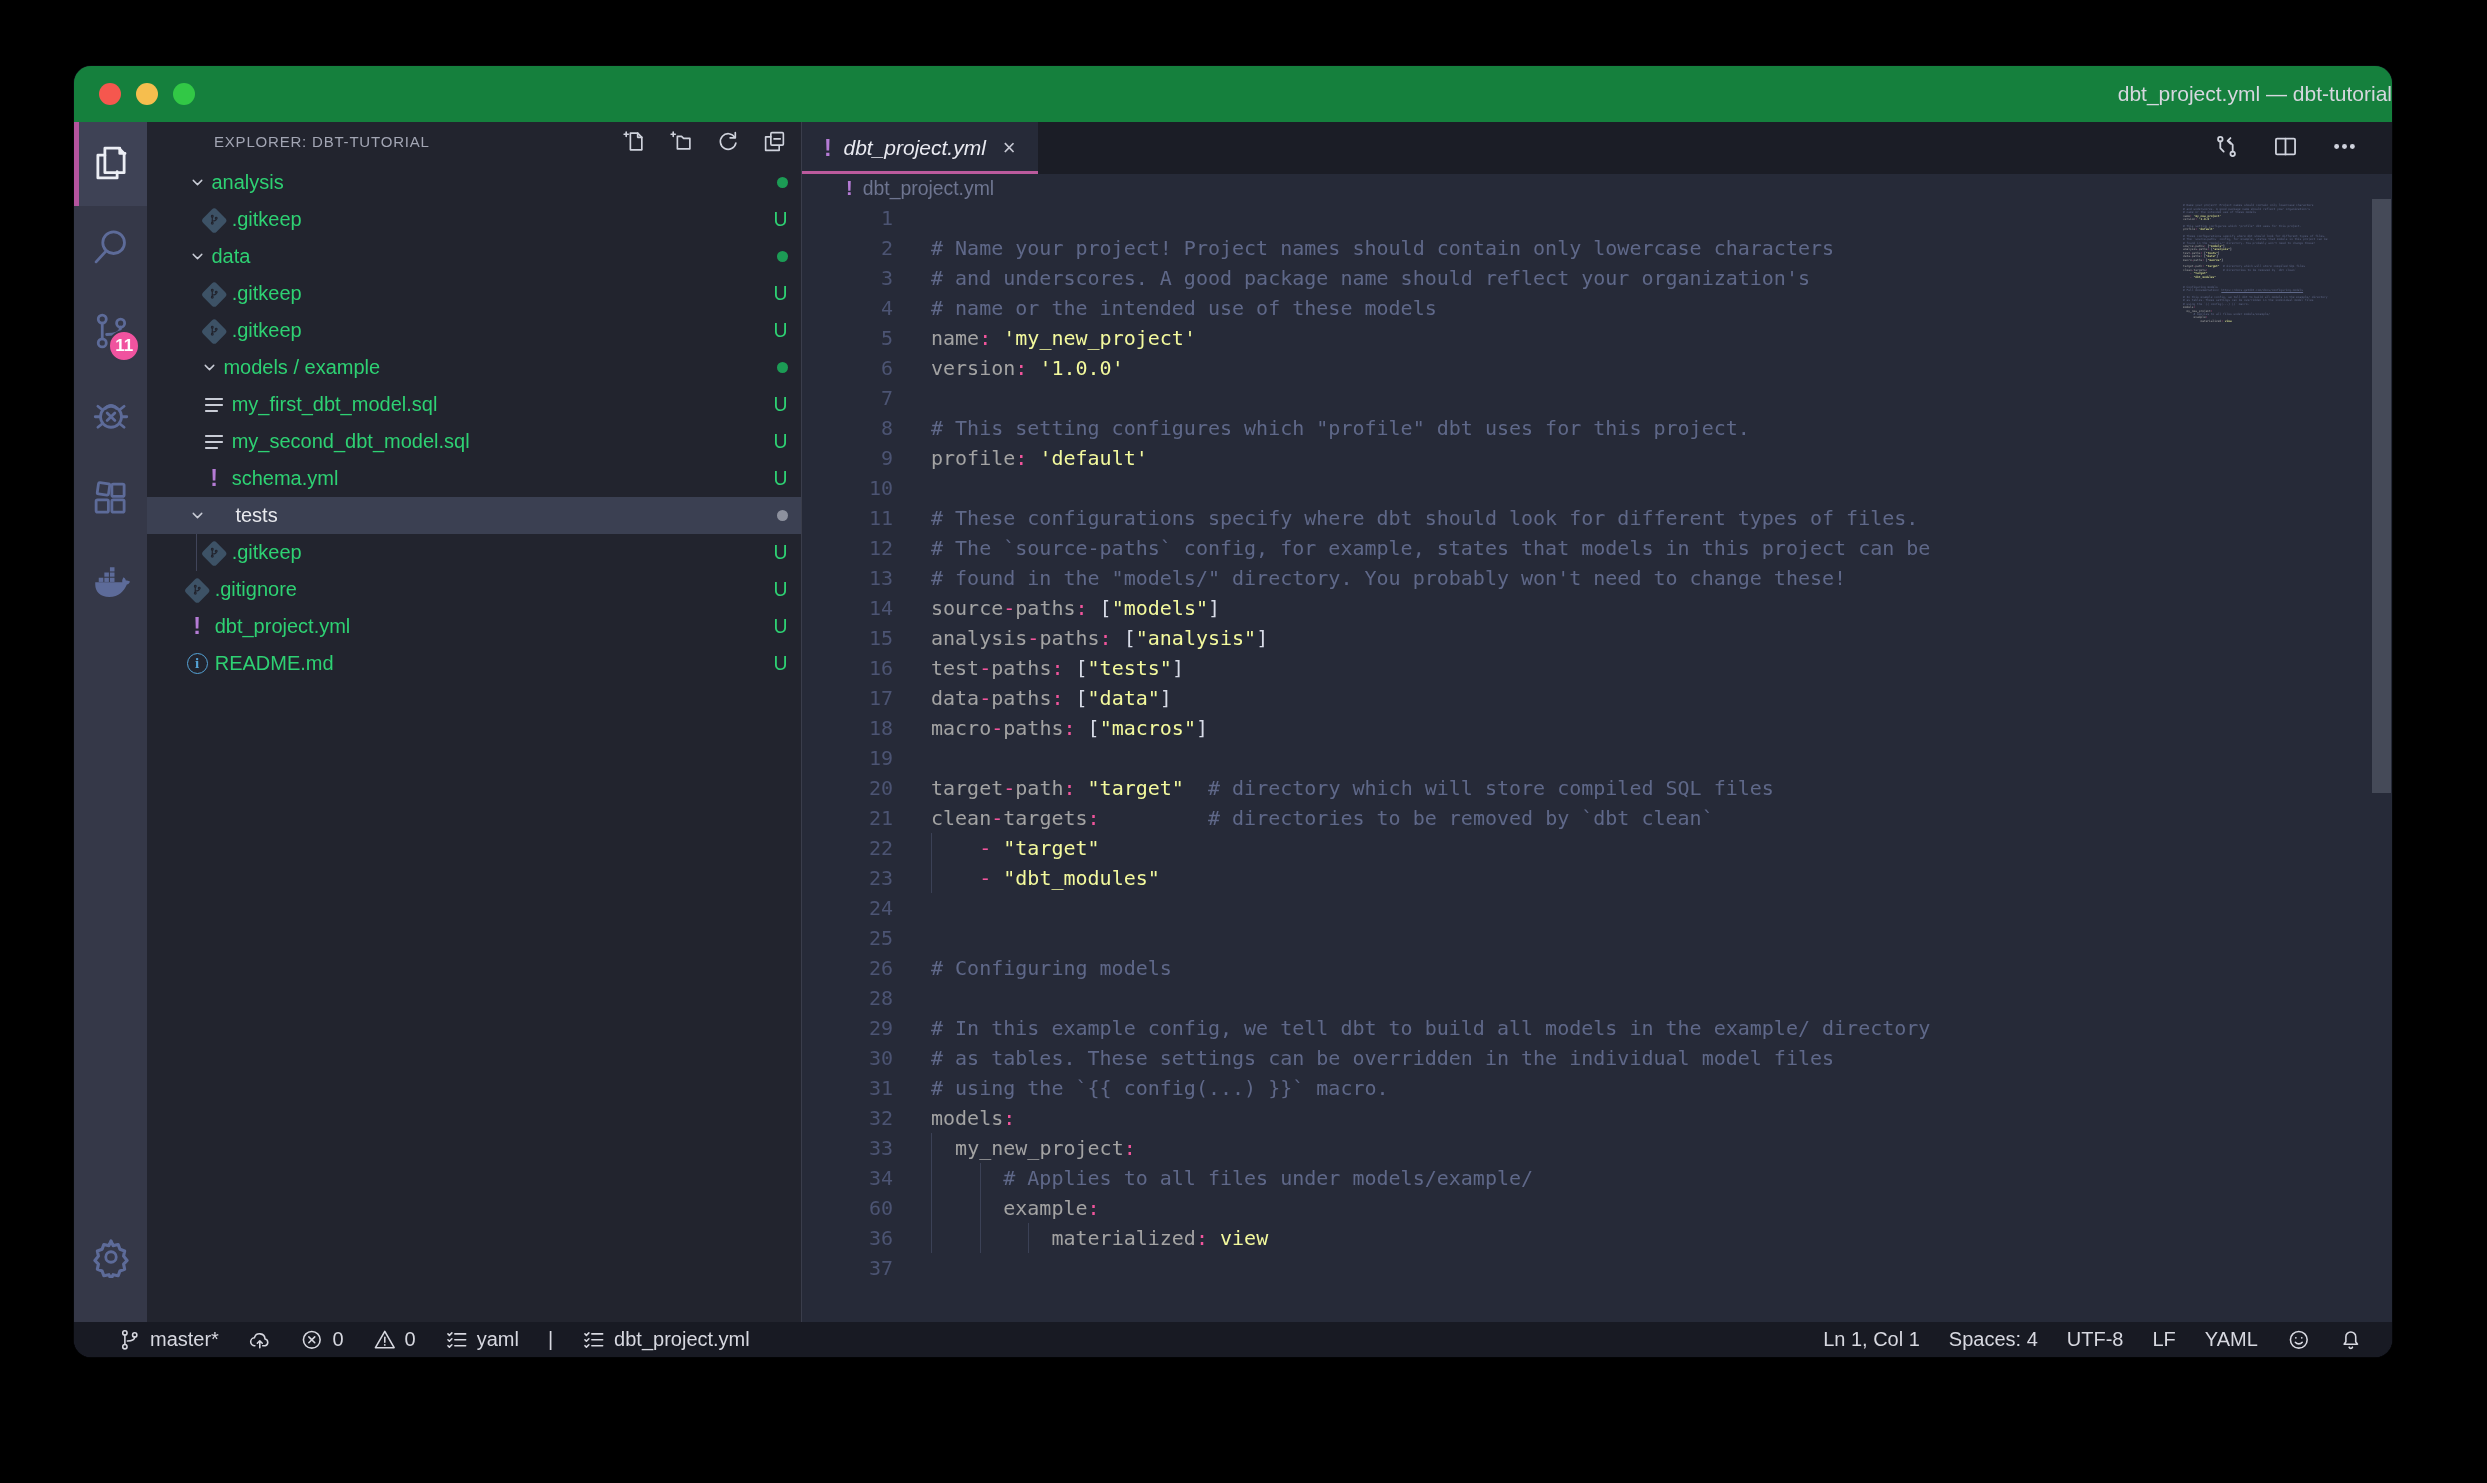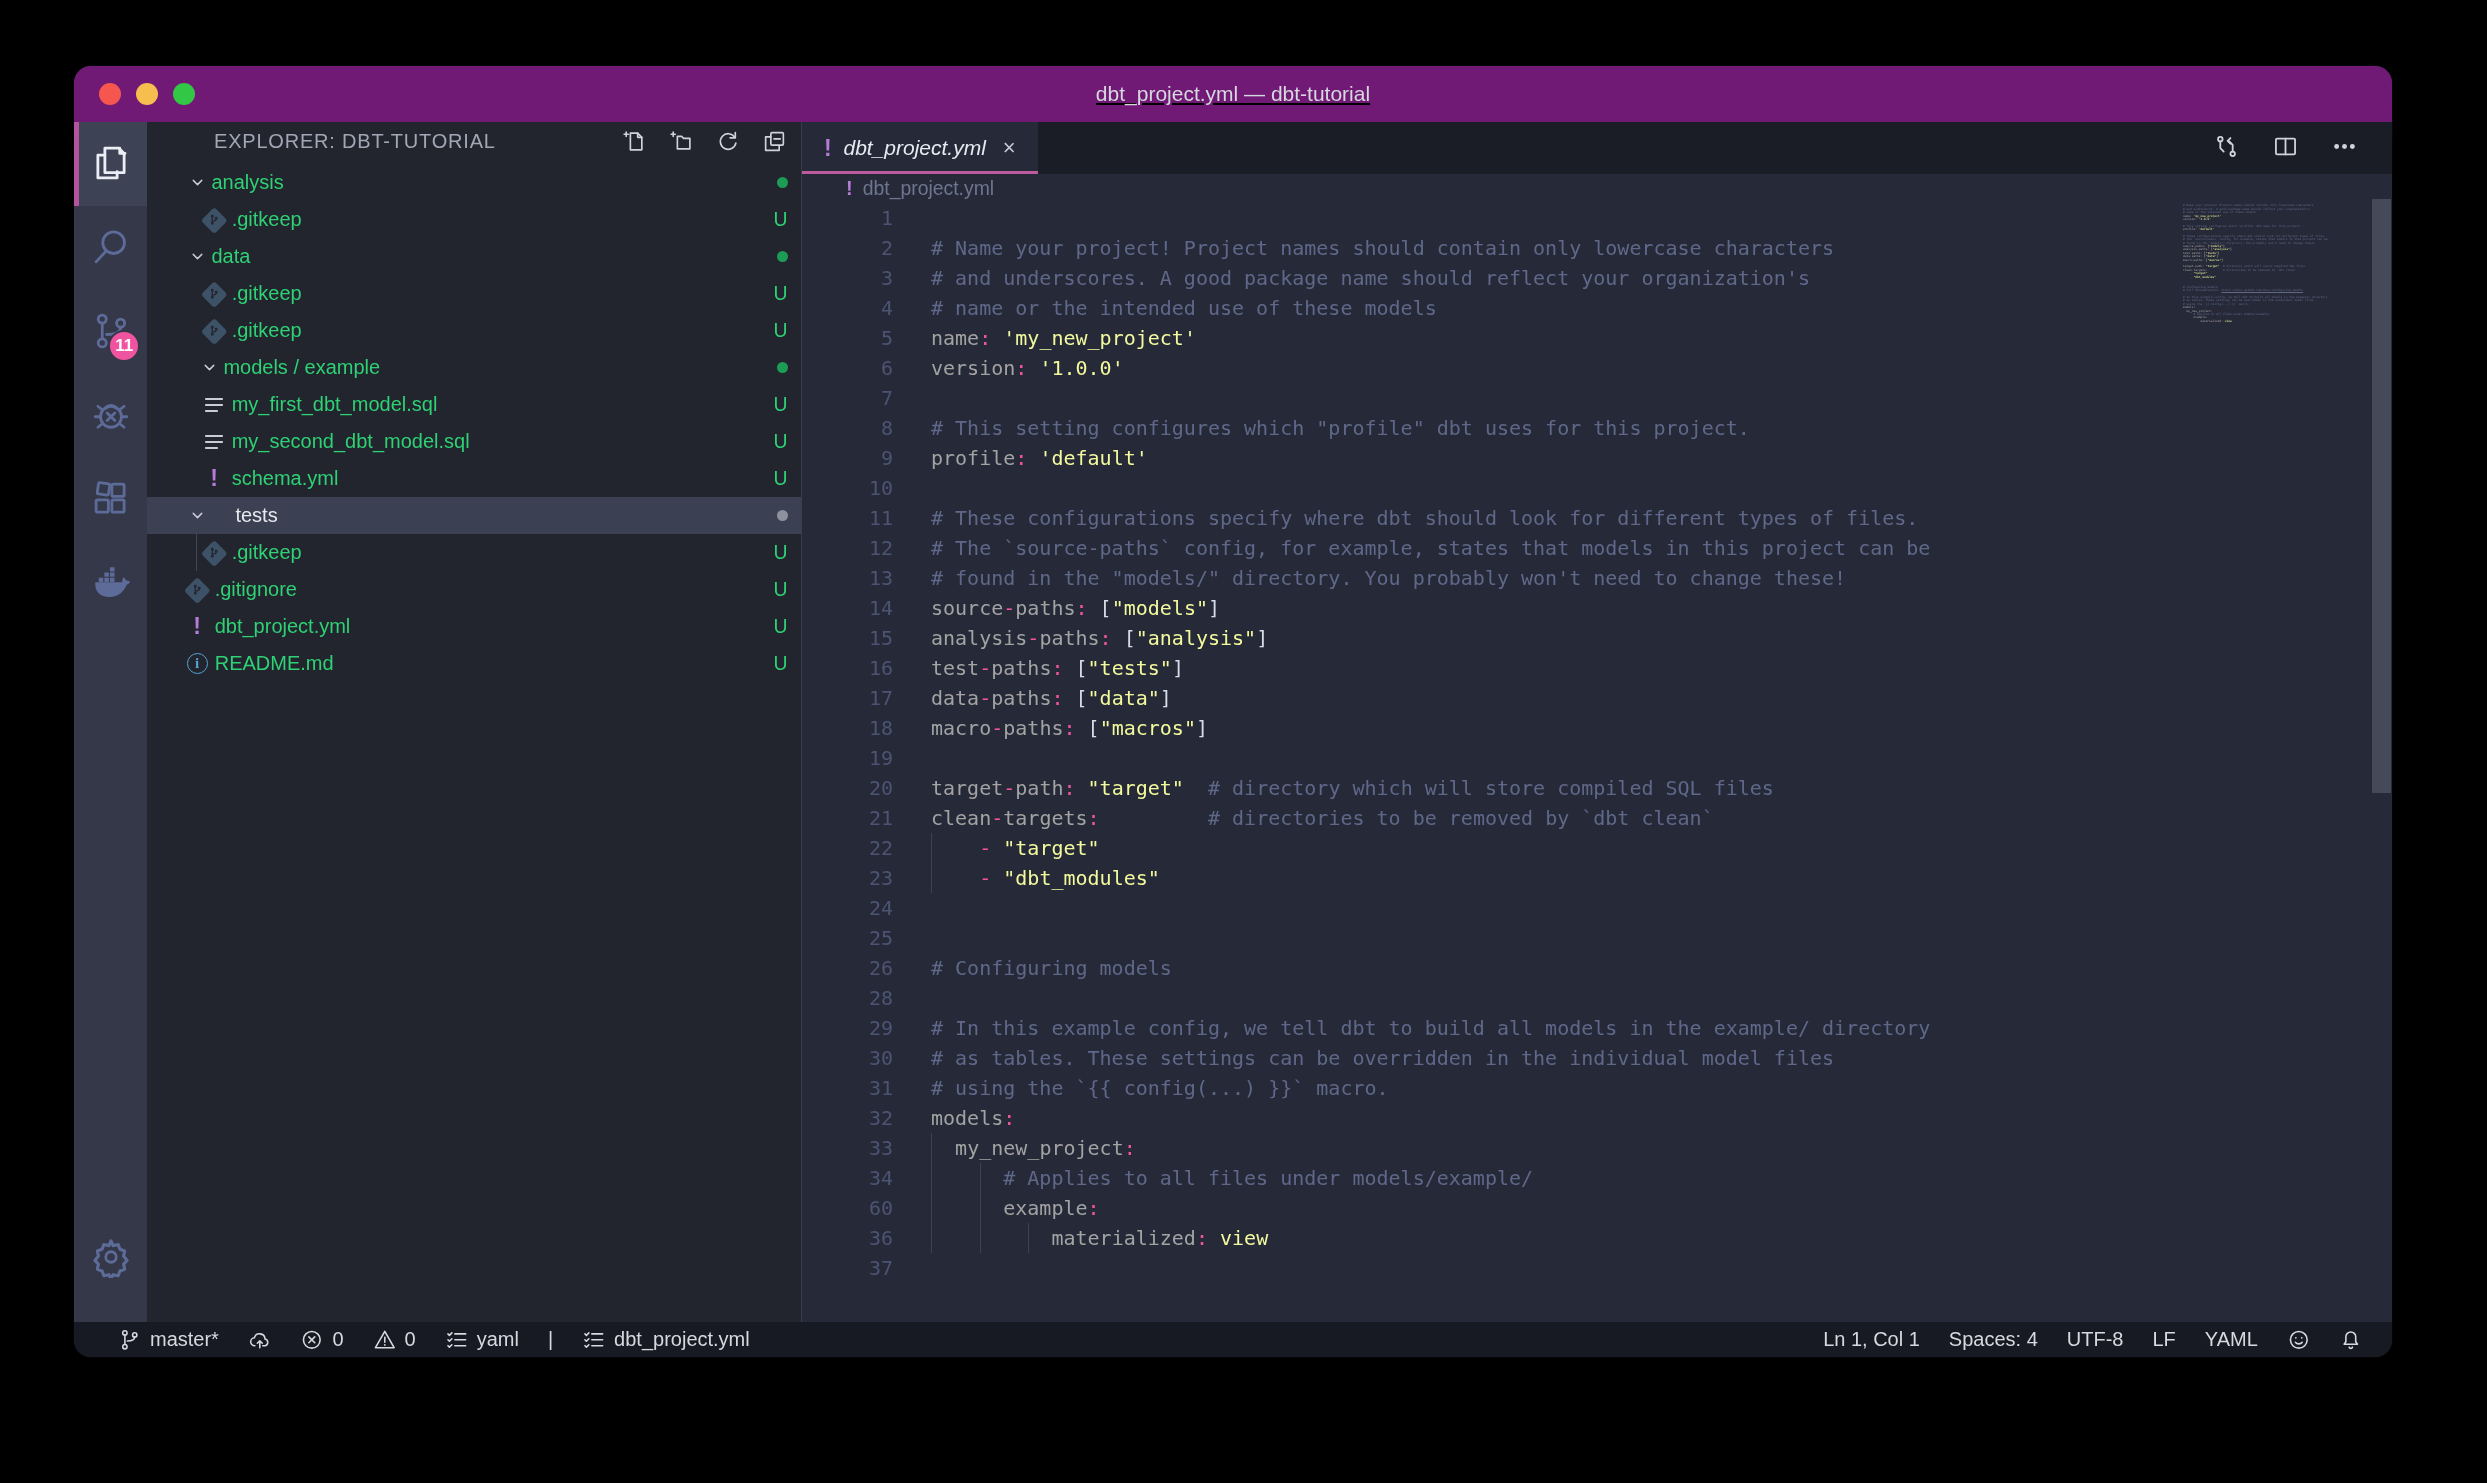--- a/index.html
+++ b/index.html
@@ -5,22 +5,22 @@
   * { margin:0; padding:0; box-sizing:border-box; }
   html,body { width:2487px; height:1484px; background:#000; overflow:hidden;
               font-family:"Liberation Sans", sans-serif; }
 
   
   .window { position:absolute; left:74px; top:66px; width:2318px; height:1291px;
             background:#262a38; border-radius:17px; overflow:hidden;
             box-shadow:0 34px 93px rgba(0,0,0,.85), 0 0 0 0.8px #0b0c10; }
 
   
-  .titlebar { position:absolute; left:0; top:0; width:100%; height:56px; background:#701a75;
-              display:flex; align-items:center; justify-content:center;text-decoration:underline; }
+  .titlebar { position:absolute; left:0; top:0; width:100%; height:56px; background:#15803d;
+              display:flex; align-items:center; justify-content:flex-end; }
   .traffic { position:absolute; left:25px; top:0; height:56px; display:flex; align-items:center; gap:15px; }
   .traffic span { width:22px; height:22px; border-radius:50%; display:block; }
   .win-title { color:#d6d7df; font-size:21px; }
 
   
   .main { position:absolute; left:0; top:56px; right:0; bottom:35px; display:flex; }
 
   
   .activitybar { width:73px; background:#353848; display:flex; flex-direction:column; align-items:stretch; flex:none; }
   .act-item { height:84px; display:flex; align-items:center; justify-content:center;
@@ -29,21 +29,21 @@
   .act-item.active::before { content:""; position:absolute; left:0; top:0; bottom:0; width:5px; background:#b4549e; }
   .act-item svg { width:42px; height:42px; }
   .act-badge { position:absolute; right:6.7px; bottom:11.8px; min-width:32px; height:32px; border-radius:16px;
                background:#f0539f; color:#fff; font-size:17px; font-weight:bold;
                display:flex; align-items:center; justify-content:center; border:2.5px solid #353848; }
   .act-spacer { flex:1; }
 
   
   .sidebar { width:655px; background:#22242e; flex:none; position:relative; border-right:0.8px solid #3a3d4b; }
   .sb-header { height:39px; display:flex; align-items:center; padding-left:67px; padding-right:13.5px; }
-  .sb-title { color:#a3a6b4; font-size:20px; letter-spacing:0.8px; flex:1; white-space:nowrap; }
+  .sb-title { color:#a3a6b4; font-size:15px; letter-spacing:0.8px; flex:1; white-space:nowrap; }
   .sb-actions { display:flex; gap:20px; color:#d0d3dd; }
   .sb-actions .ic { width:27px; height:27px; display:flex; align-items:center; justify-content:center; cursor:pointer; }
   .sb-actions svg { width:25px; height:25px; }
 
   .tree { position:absolute; top:39px; left:0; right:0; bottom:0; padding-top:3.4px; }
   .trow { height:37px; display:flex; align-items:center; position:relative; cursor:pointer; }
   .trow.selected { background:#3b4052;gap:24px; }
   .trow .chev { width:22px; margin-right:3.4px; color:#c9ccd6; display:flex; justify-content:center; flex:none; }
   .trow .chev svg { width:17px; height:17px; }
   .trow .ficon { width:22px; height:22px; margin-right:6.7px; display:flex; align-items:center; justify-content:center; flex:none; }

